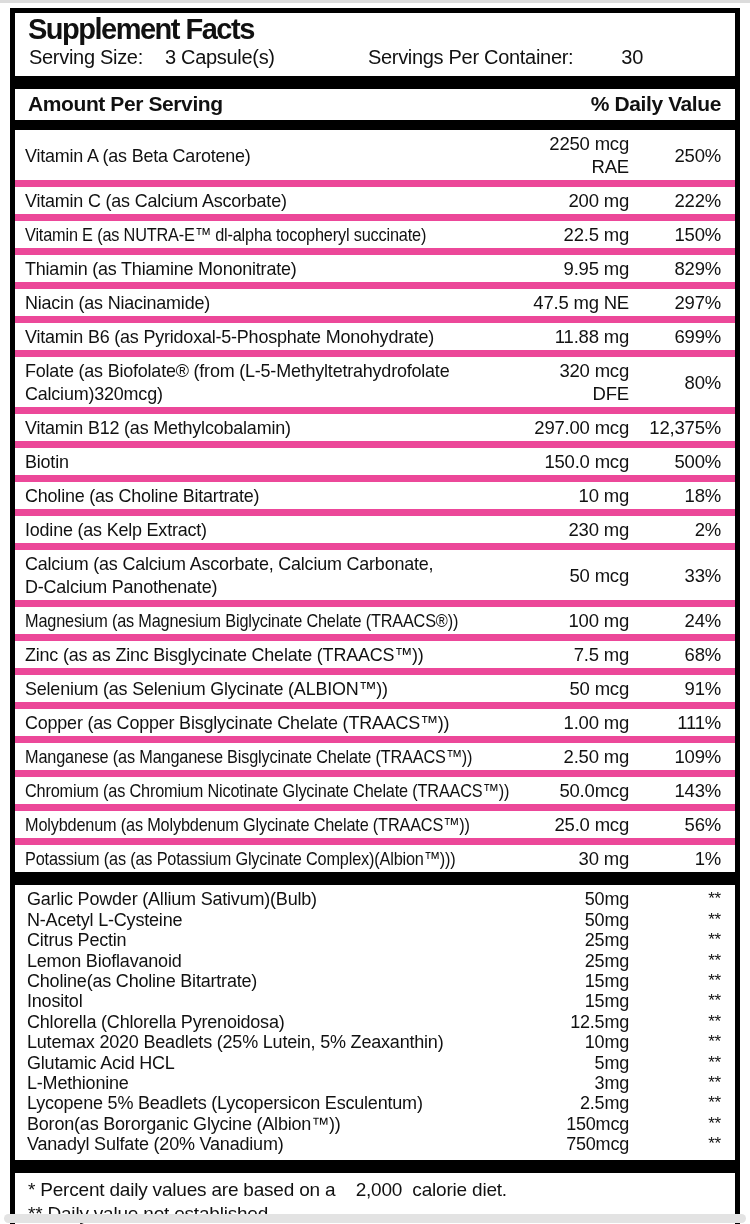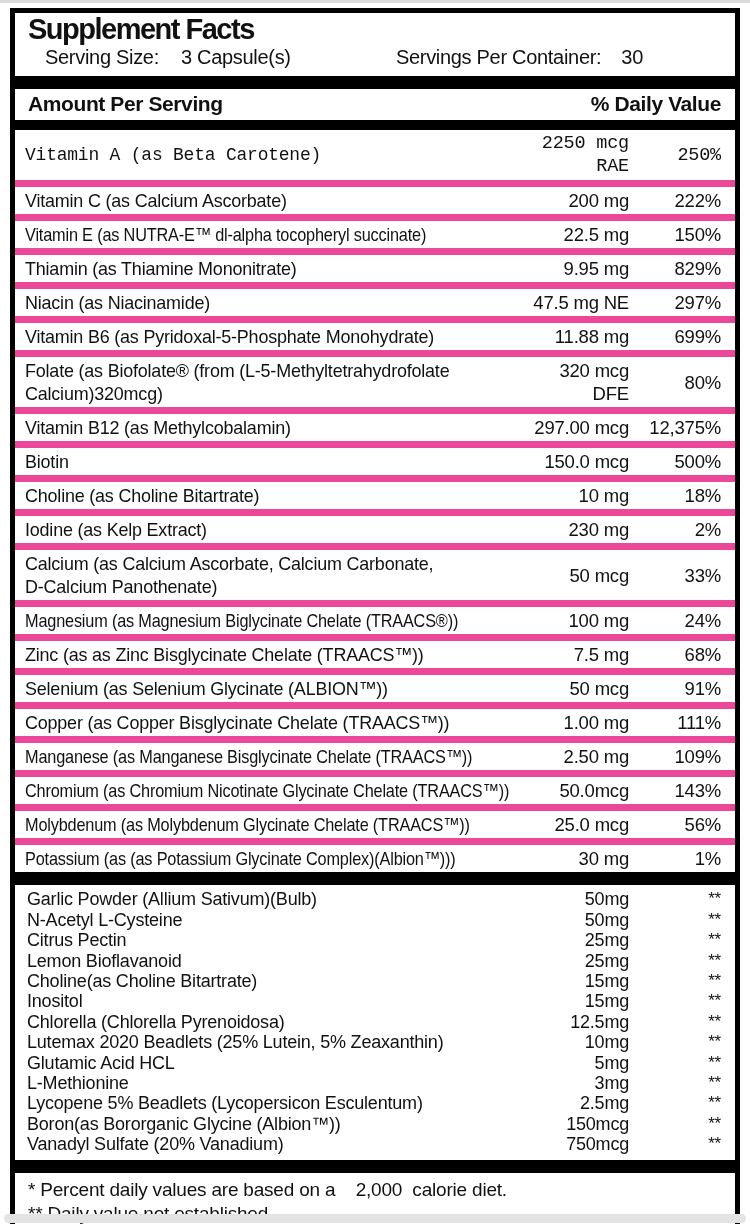--- a/index.html
+++ b/index.html
@@ -11,41 +11,41 @@
   .page{position:relative;width:750px;height:1224px;overflow:hidden;background:#fff;}
   .page:before{content:"";position:absolute;top:0;left:0;right:0;height:3px;background:#dcdcdc;}
 
   .panel{
     position:relative;margin:8px 10px 0 10px;border:5px solid #000;background:#fff;
   }
   .title{
     margin:1px 0 0 13px;font-size:29px;font-weight:bold;letter-spacing:-1.5px;line-height:1.08;
   }
   .serving-line{
-    display:flex;align-items:center;padding:1px 0 7px 14px;font-size:20px;letter-spacing:-0.3px;margin-left:16px;
+    display:flex;align-items:center;padding:1px 0 7px 14px;font-size:20px;letter-spacing:-0.3px;
   }
   .serving-line .val{margin-left:22px;}
-  .serving-right{margin-left:auto;margin-right:92px;display:flex;align-items:baseline;}
+  .serving-right{margin-left:auto;margin-right:92px;display:flex;align-items:baseline;gap:28px;}
   .serving-right .val{margin-left:20px;}
 
   .bar{height:13px;background:#000;}
   .bar.mid{height:10px;}
 
   .header-row{
     display:flex;justify-content:space-between;align-items:center;
     padding:3px 14px 4px 13px;font-size:21px;font-weight:bold;letter-spacing:-0.4px;
   }
 
   
   .mrow{
     display:flex;align-items:center;
     padding:2px 14px 2px 10px;border-top:7px solid #ec4899;
     font-size:18.5px;line-height:23px;min-height:23px;letter-spacing:-0.2px;
   }
-  .mrow:first-child{border-top:none;font-family:Liberation Mono, monospace;}
+  .mrow:first-child{border-top:none;}
   .mname{flex:1;min-width:0;align-self:center;}
   .mname .nm{display:inline-block;white-space:pre;transform:scaleX(.97);transform-origin:left center;white-space:pre-line;}
   .mrow.tight .nm{transform:scaleX(.88);white-space:pre;}
   .mamount{width:118px;text-align:right;white-space:pre-line;flex:none;}
   .mdv{width:92px;text-align:right;flex:none;}
 
   
   .fsection{padding:4px 0 5px 0;}
   .frow{
     display:flex;align-items:flex-end;

